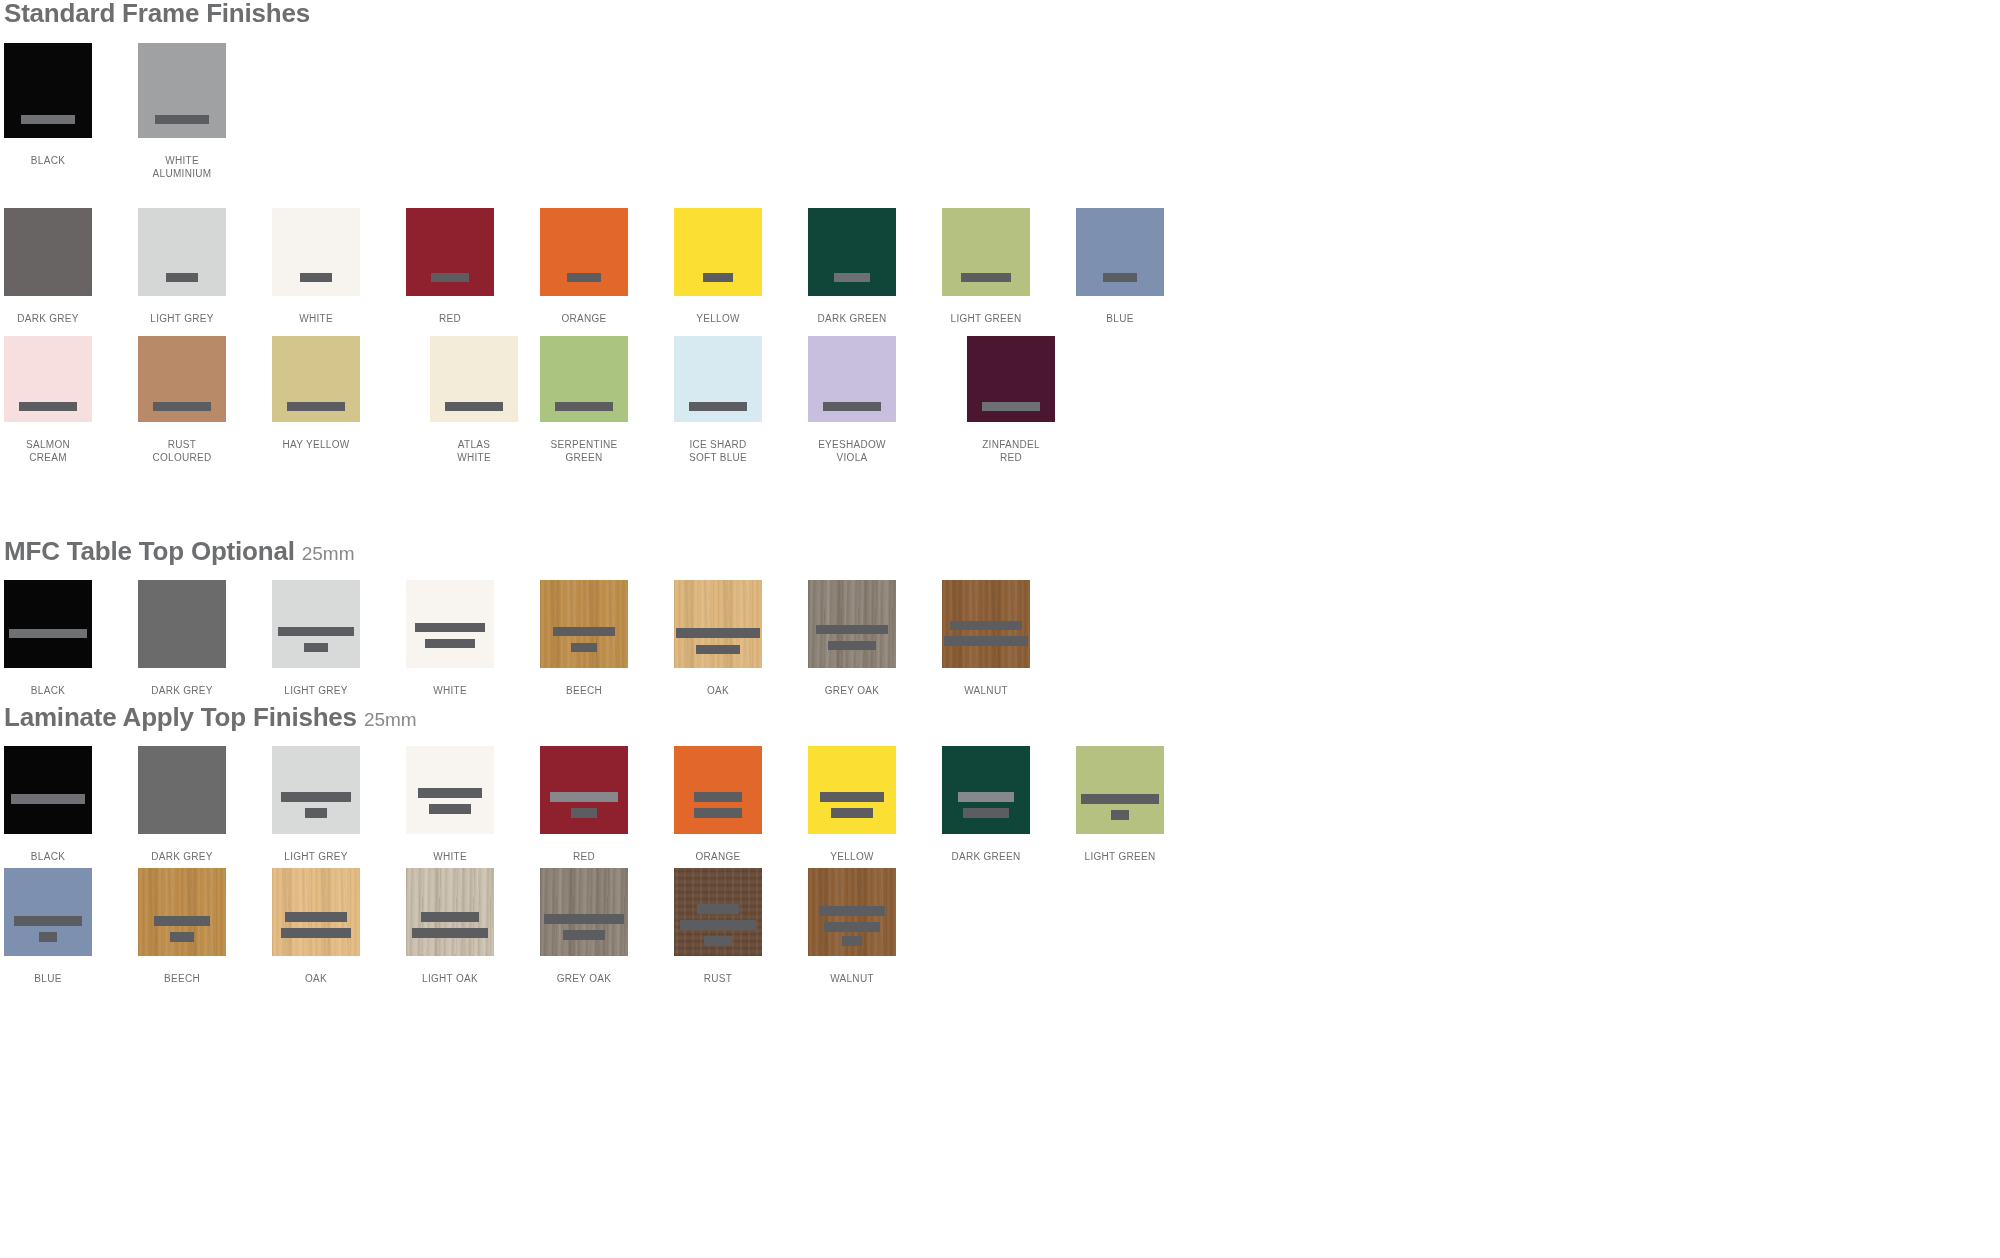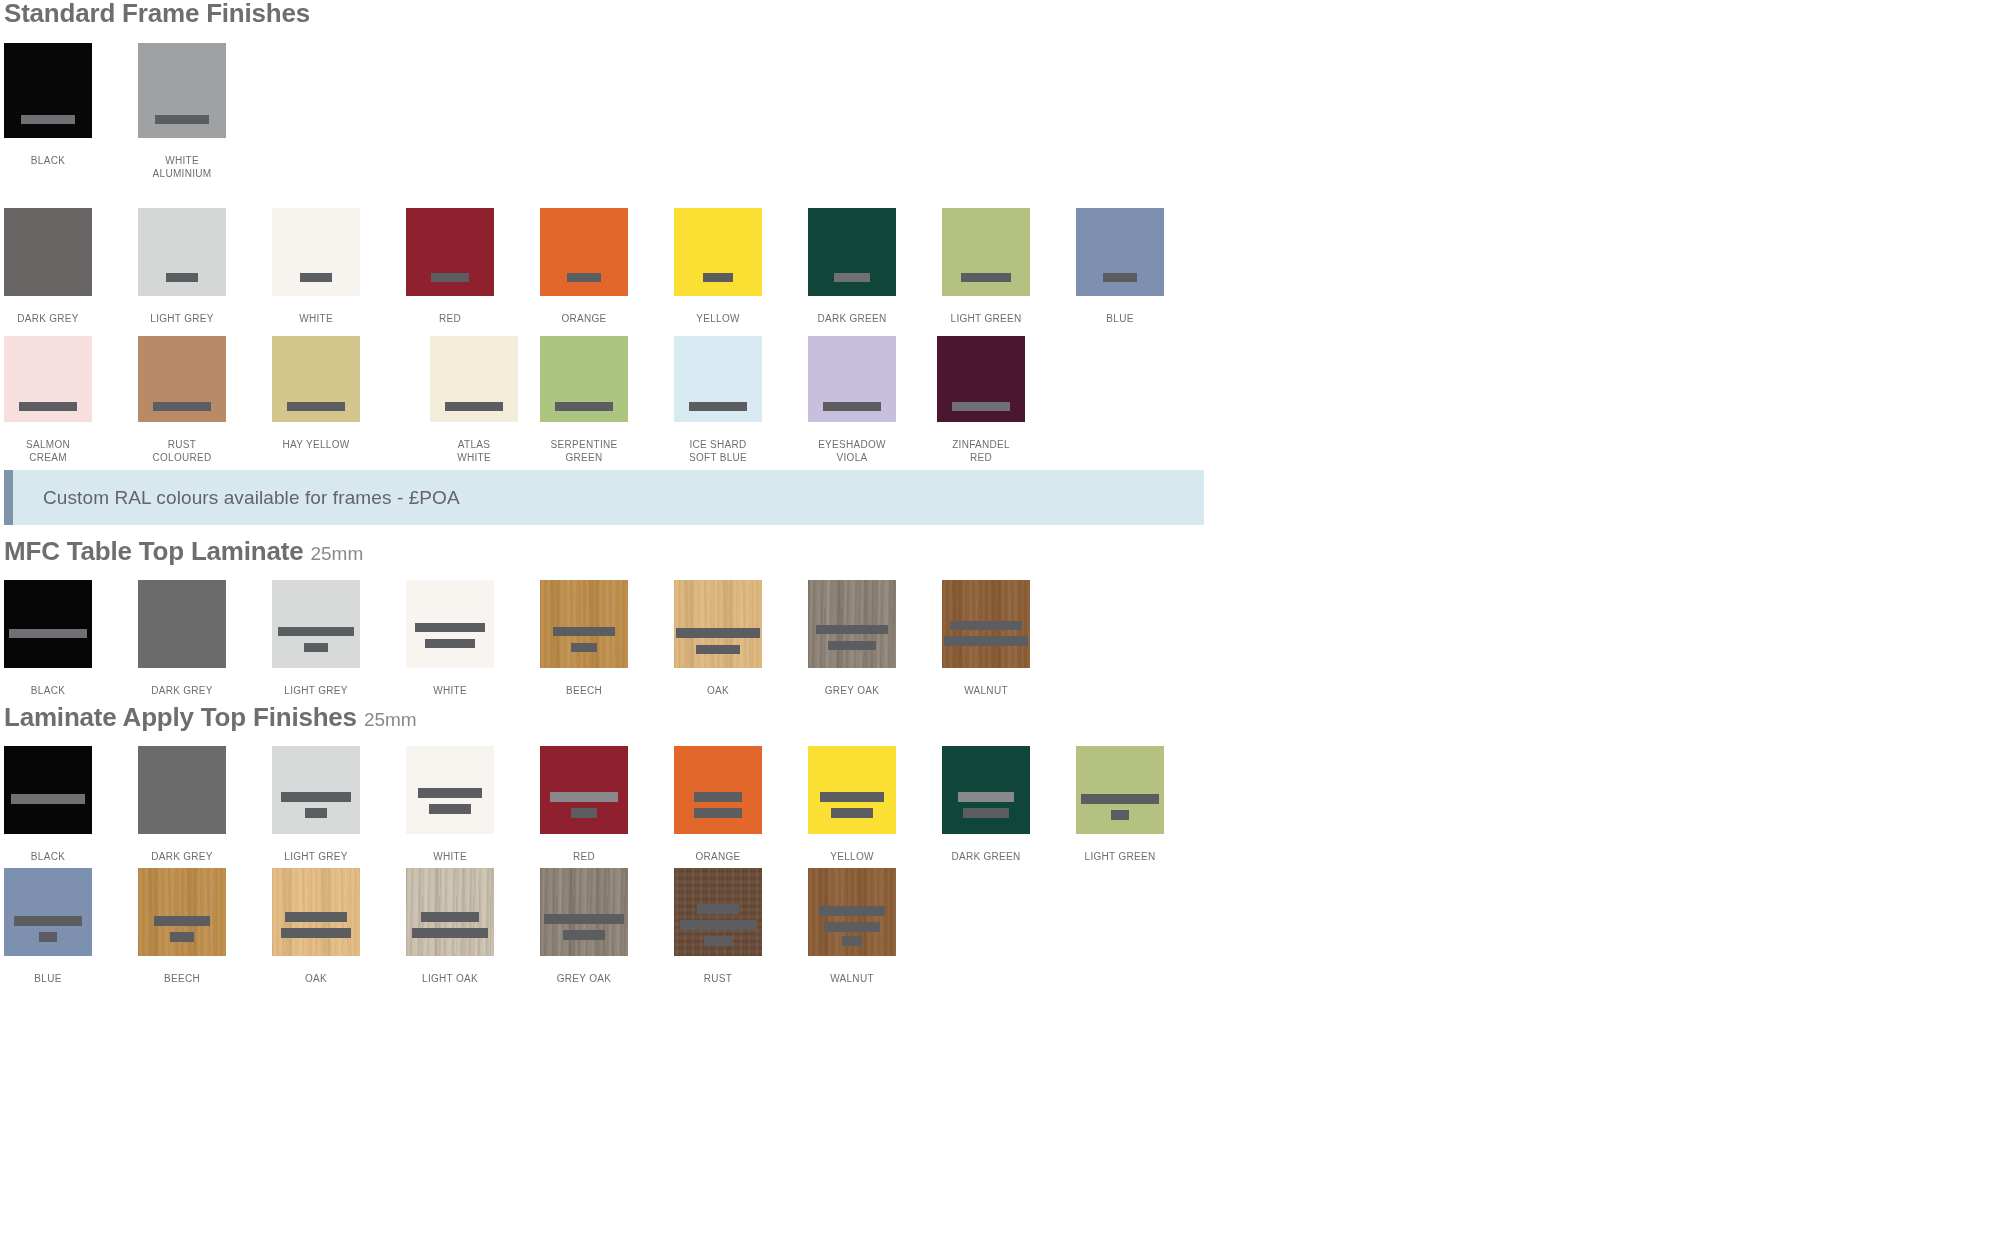--- a/index.html
+++ b/index.html
@@ -246,29 +246,29 @@
         <div class="label">ICE SHARD
 SOFT BLUE</div>
       </div>
       <div class="cell" style="left: 808px; top: 336px;">
         <div class="chip" style="height: 86px; background: rgb(200, 191, 222);">
           <div class="bar" style="width: 58px; height: 9px; bottom: 11px; z-index: 3;"></div>
         </div>
         <div class="label">EYESHADOW
 VIOLA</div>
       </div>
-      <div class="cell" style="left: 894px; top: 336px; padding-left: 43px;">
+      <div class="cell" style="left: 924px; top: 336px; padding-left: 43px;">
         <div class="chip" style="height: 86px; background: rgb(74, 22, 48);">
           <div class="bar light" style="width: 58px; height: 9px; bottom: 11px; z-index: 3;"></div>
         </div>
         <div class="label">ZINFANDEL
 RED</div>
       </div>
     </div>
-    <div class="sec-head" style="top: 538px;"><span class="main">MFC Table Top Laminate</span><span class="sub">25mm</span></div>
+    <div class="sec-head" style="top: 538px;"><span class="main">MFC Table Top Optional</span><span class="sub">25mm</span></div>
     <div class="row" style="top: 0px;">
       <div class="cell" style="left: 4px; top: 580px;">
         <div class="chip" style="height: 88px; background: rgb(6, 6, 6);">
           <div class="bar light" style="width: 78px; height: 9px; bottom: 30px; z-index: 3;"></div>
         </div>
         <div class="label">BLACK</div>
       </div>
       <div class="cell" style="left: 138px; top: 580px;">
         <div class="chip" style="height: 88px; background: rgb(107, 107, 107);"></div>
         <div class="label">DARK GREY</div>
@@ -424,16 +424,13 @@
       </div>
       <div class="cell" style="left: 808px; top: 868px;">
         <div class="chip wood" style="height: 88px; background: rgb(141, 95, 54);">
           <div class="bar" style="width: 66px; height: 10px; bottom: 40px; z-index: 3;"></div>
           <div class="bar" style="width: 56px; height: 10px; bottom: 24px; z-index: 3;"></div>
           <div class="bar" style="width: 20px; height: 10px; bottom: 10px; z-index: 3;"></div>
         </div>
         <div class="label">WALNUT</div>
       </div>
     </div>
-    <div class="callout" style="top: 470px; left: 4px; width: 1200px; height: 55px; background: rgb(216, 232, 239); border-left-color: rgb(127, 147, 171);">
-      <span class="txt">Custom RAL colours available for frames - £POA</span>
-    </div>
   </div>
 
 </body></html>

